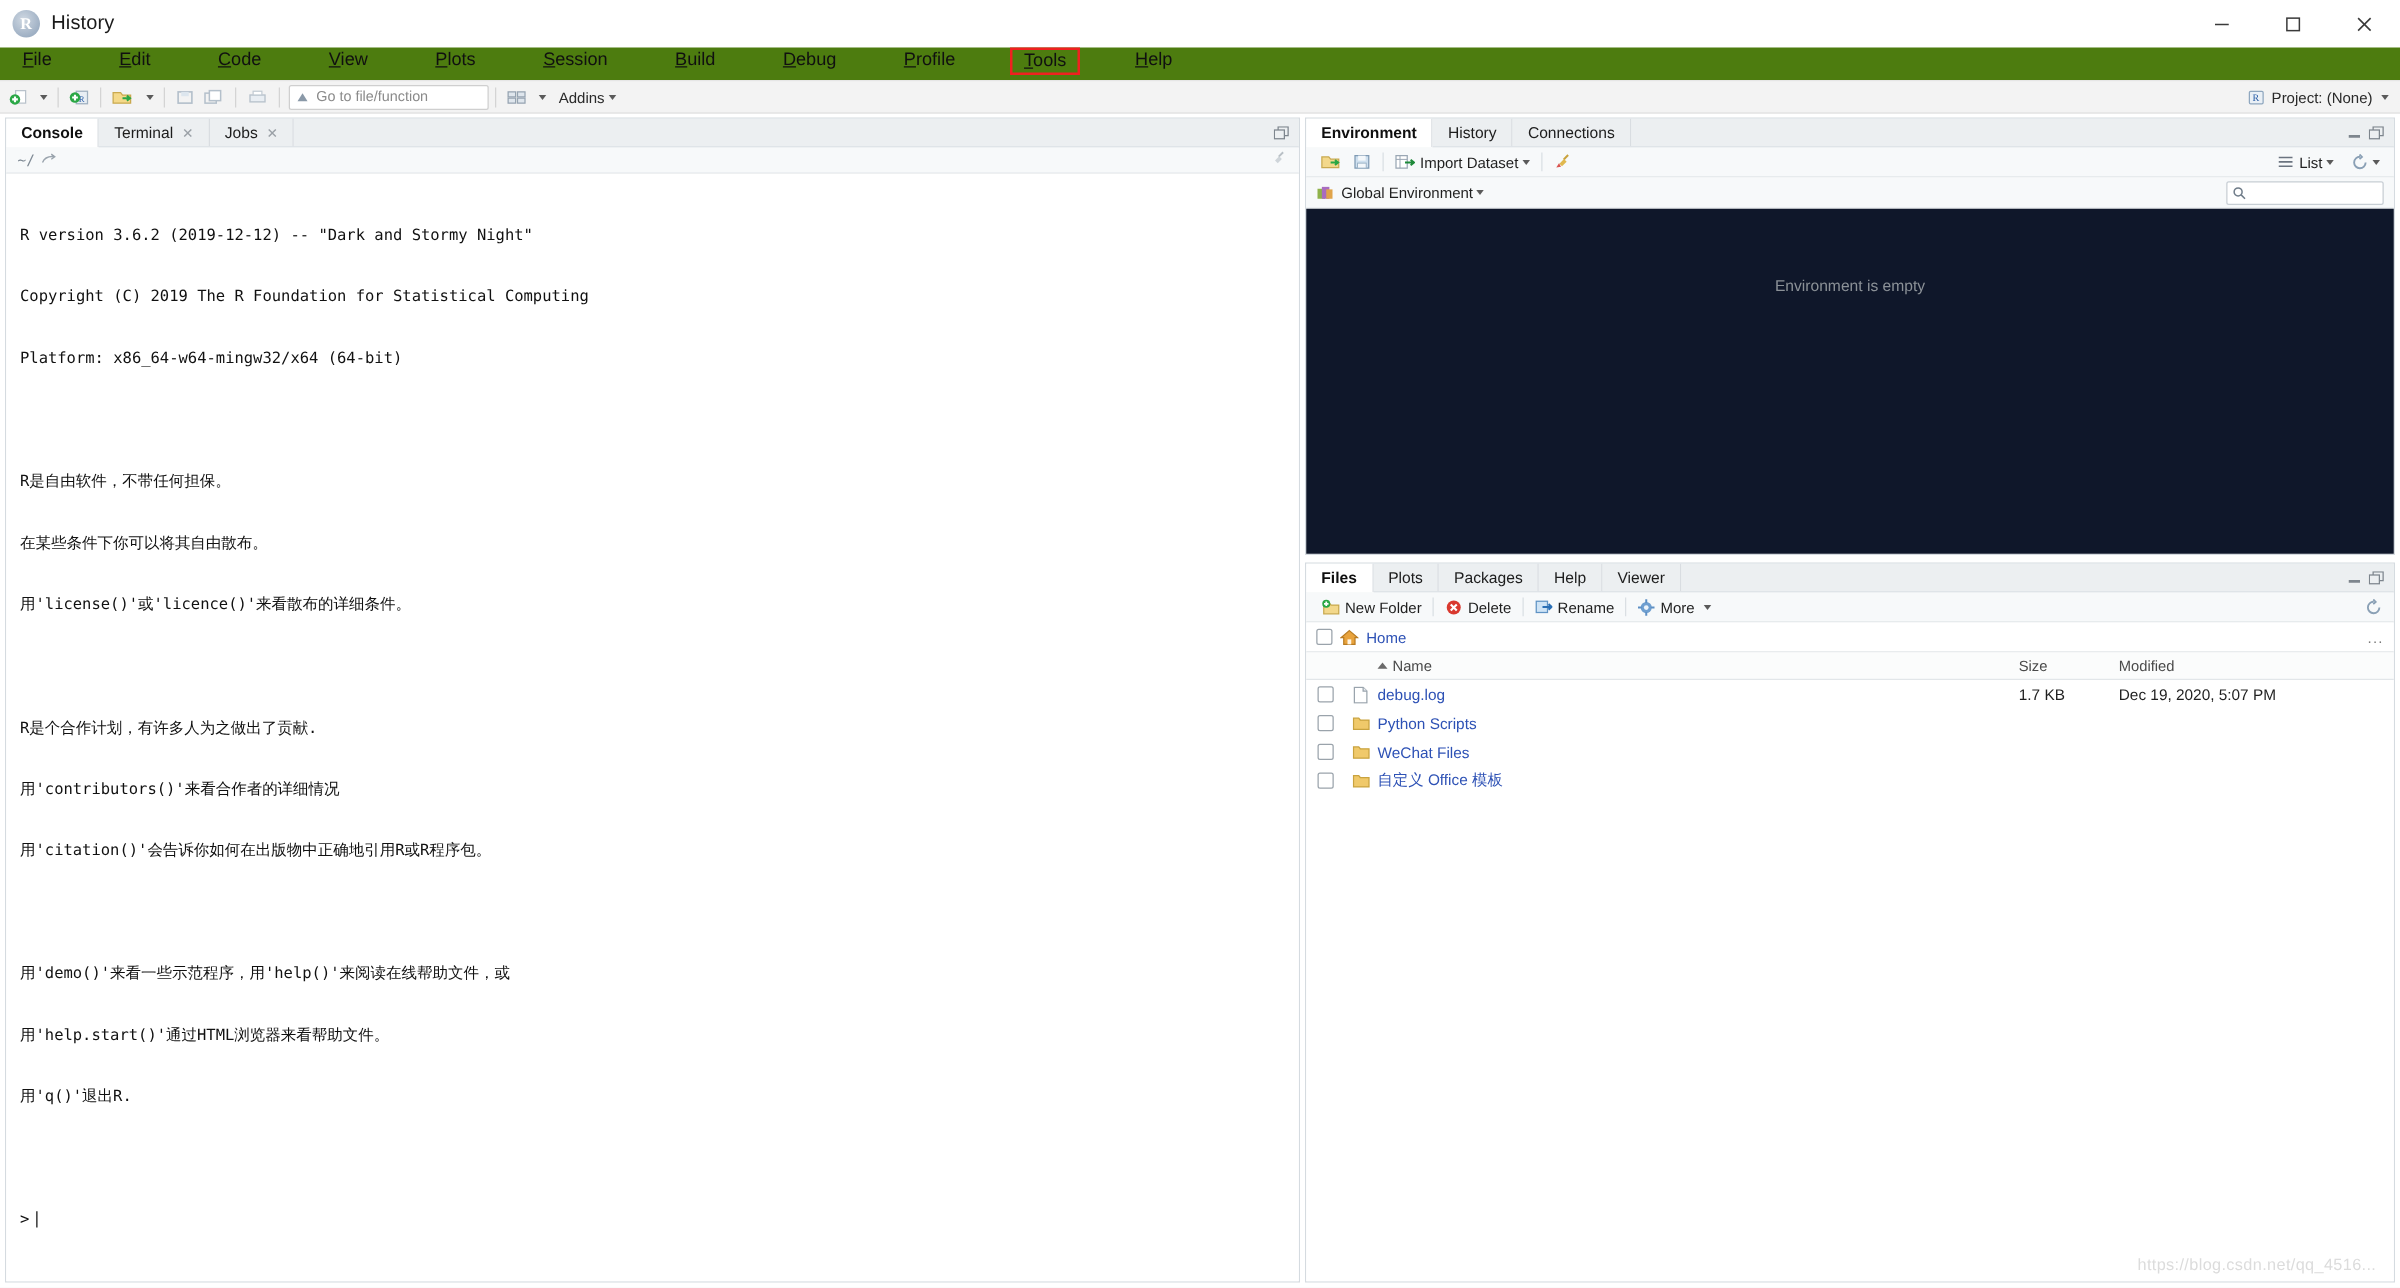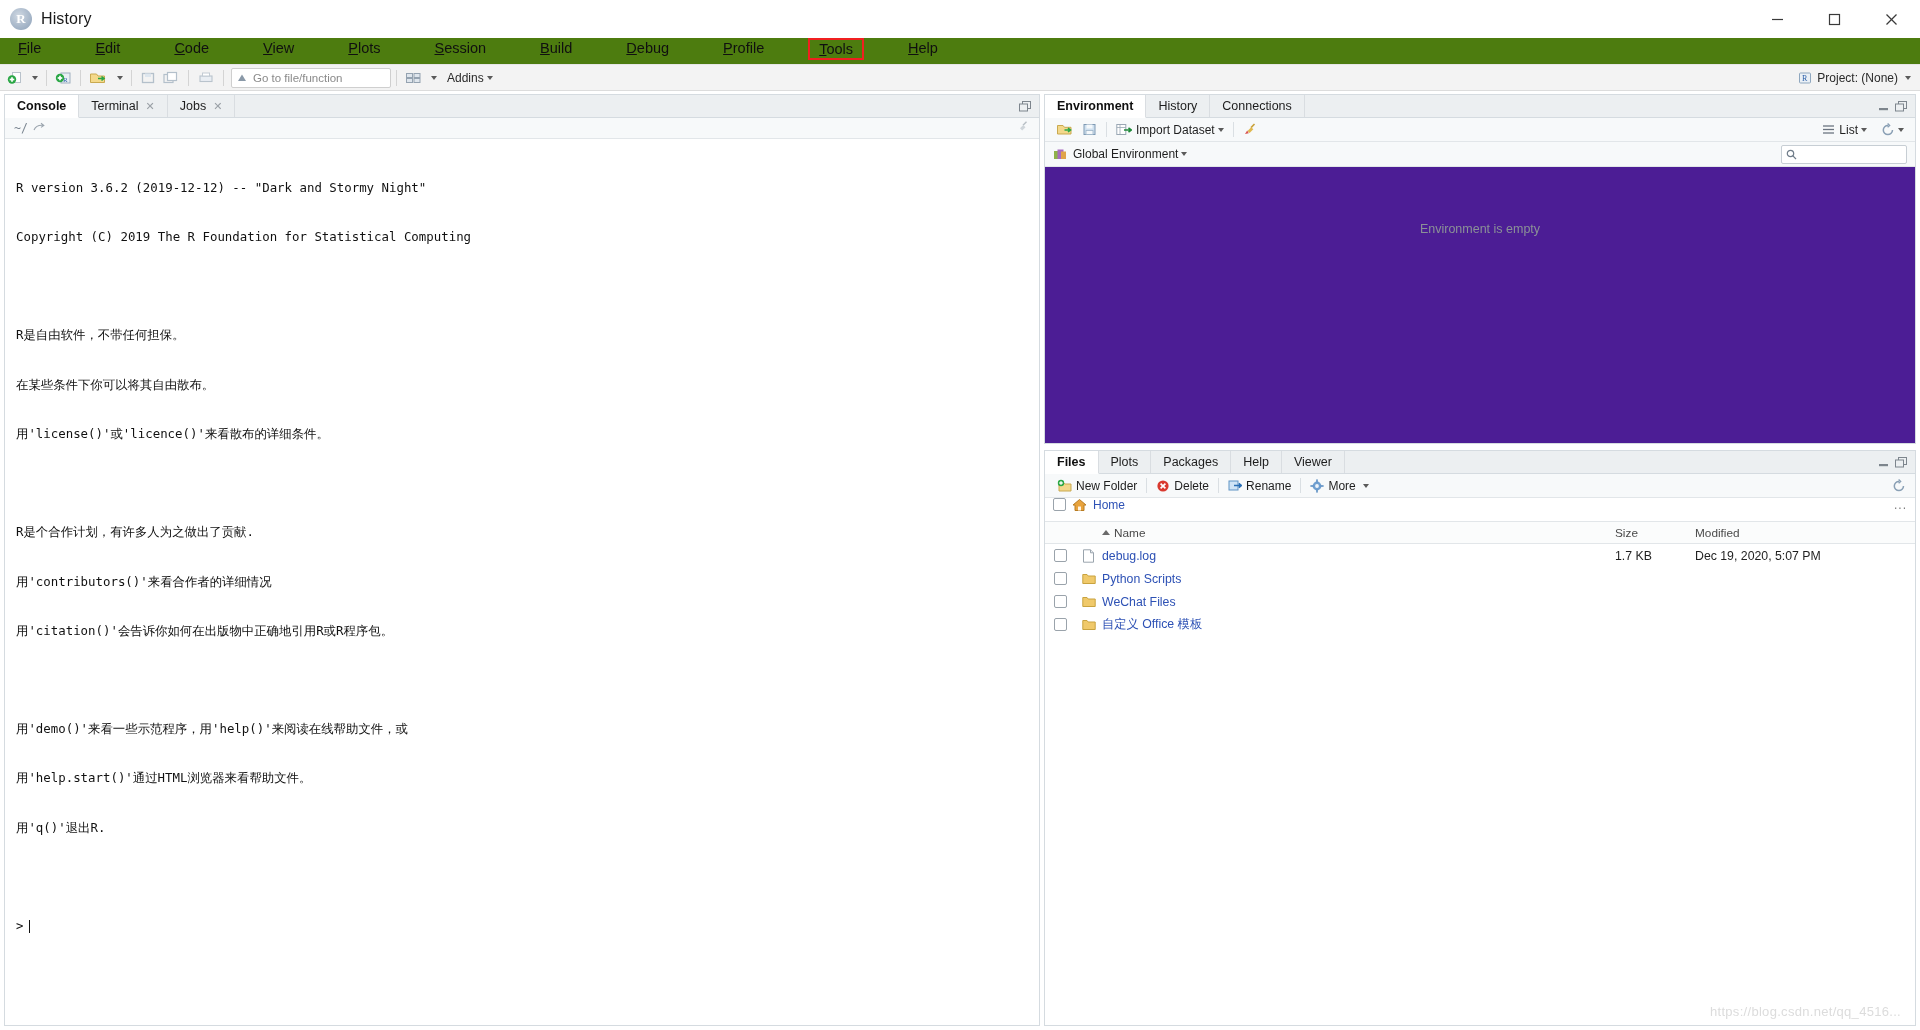--- a/index.html
+++ b/index.html
@@ -112,33 +112,33 @@
   .et-right{margin-left:auto;display:flex;align-items:center;gap:6px;}
   .env-scope{
     height:24px;min-height:24px;display:flex;align-items:center;background:#f7f9fa;
     border-bottom:1px solid #e2e6e9;padding:0 8px;
   }
   .scope-label{font-size:12px;color:#1f1f1f;margin-left:5px;}
   .env-search{
     margin-left:auto;width:120px;height:17px;background:#fff;border:1px solid #c7ced4;border-radius:2px;
     display:flex;align-items:center;padding-left:4px;
   }
-  .env-body{flex:1;display:flex;align-items:flex-start;justify-content:center;background:#4c1d95;padding-top:55px;}
+  .env-body{flex:1;display:flex;align-items:flex-start;justify-content:center;background:#0f172a;padding-top:55px;}
   .env-empty{font-size:12.5px;color:#8b9197;}
 
   
   .files-toolbar{
     height:23px;min-height:23px;display:flex;align-items:center;background:#f7f9fa;
     border-bottom:1px solid #e2e6e9;padding:0 7px;
   }
   .ft-item{display:flex;align-items:center;font-size:12px;color:#1f1f1f;padding:0 5px;gap:4px;}
   .ft-sep{width:1px;height:15px;background:#dadfe3;margin:0 4px;}
   .ft-right{margin-left:auto;display:flex;align-items:center;padding-right:2px;}
   .files-crumb{
-    height:23px;min-height:23px;display:flex;align-items:flex-start;background:#ffffff;
+    height:23px;min-height:23px;display:flex;align-items:center;background:#ffffff;
     border-bottom:1px solid #e2e6e9;padding:0 8px;gap:6px;
   }
   .crumb-link{font-size:12px;color:#2d51b5;}
   .crumb-dots{margin-left:auto;color:#7a7a7a;font-size:12px;letter-spacing:1px;}
   .files-head{
     height:21px;min-height:21px;display:flex;align-items:center;background:#fbfcfc;
     border-bottom:1px solid #e2e6e9;font-size:11.8px;color:#4a4a4a;
   }
   .fh-chk{width:30px;}
   .fh-icn{width:27px;}
@@ -326,20 +326,21 @@
             <svg width="14" height="14" viewBox="0 0 14 14">
                 <path d="M10.5 1.8 L7 5.3" stroke="#b8bfc5" stroke-width="1.5"></path>
                 <path d="M7.3 5 L4 8.3 L6.2 10.5 L9.5 7.2 Z" fill="#cfd5da"></path>
               </svg>
           </span>
         </div>
 
         <div class="console-body">
           <div class="cline">R version 3.6.2 (2019-12-12) -- "Dark and Stormy Night"</div>
           <div class="cline">Copyright (C) 2019 The R Foundation for Statistical Computing</div>
+          <div class="cline">Platform: x86_64-w64-mingw32/x64 (64-bit)</div>
           <div class="cblank"></div>
           <div class="cline">R是自由软件，不带任何担保。</div>
           <div class="cline">在某些条件下你可以将其自由散布。</div>
           <div class="cline">用'license()'或'licence()'来看散布的详细条件。</div>
           <div class="cblank"></div>
           <div class="cline">R是个合作计划，有许多人为之做出了贡献.</div>
           <div class="cline">用'contributors()'来看合作者的详细情况</div>
           <div class="cline">用'citation()'会告诉你如何在出版物中正确地引用R或R程序包。</div>
           <div class="cblank"></div>
           <div class="cline">用'demo()'来看一些示范程序，用'help()'来阅读在线帮助文件，或</div>

